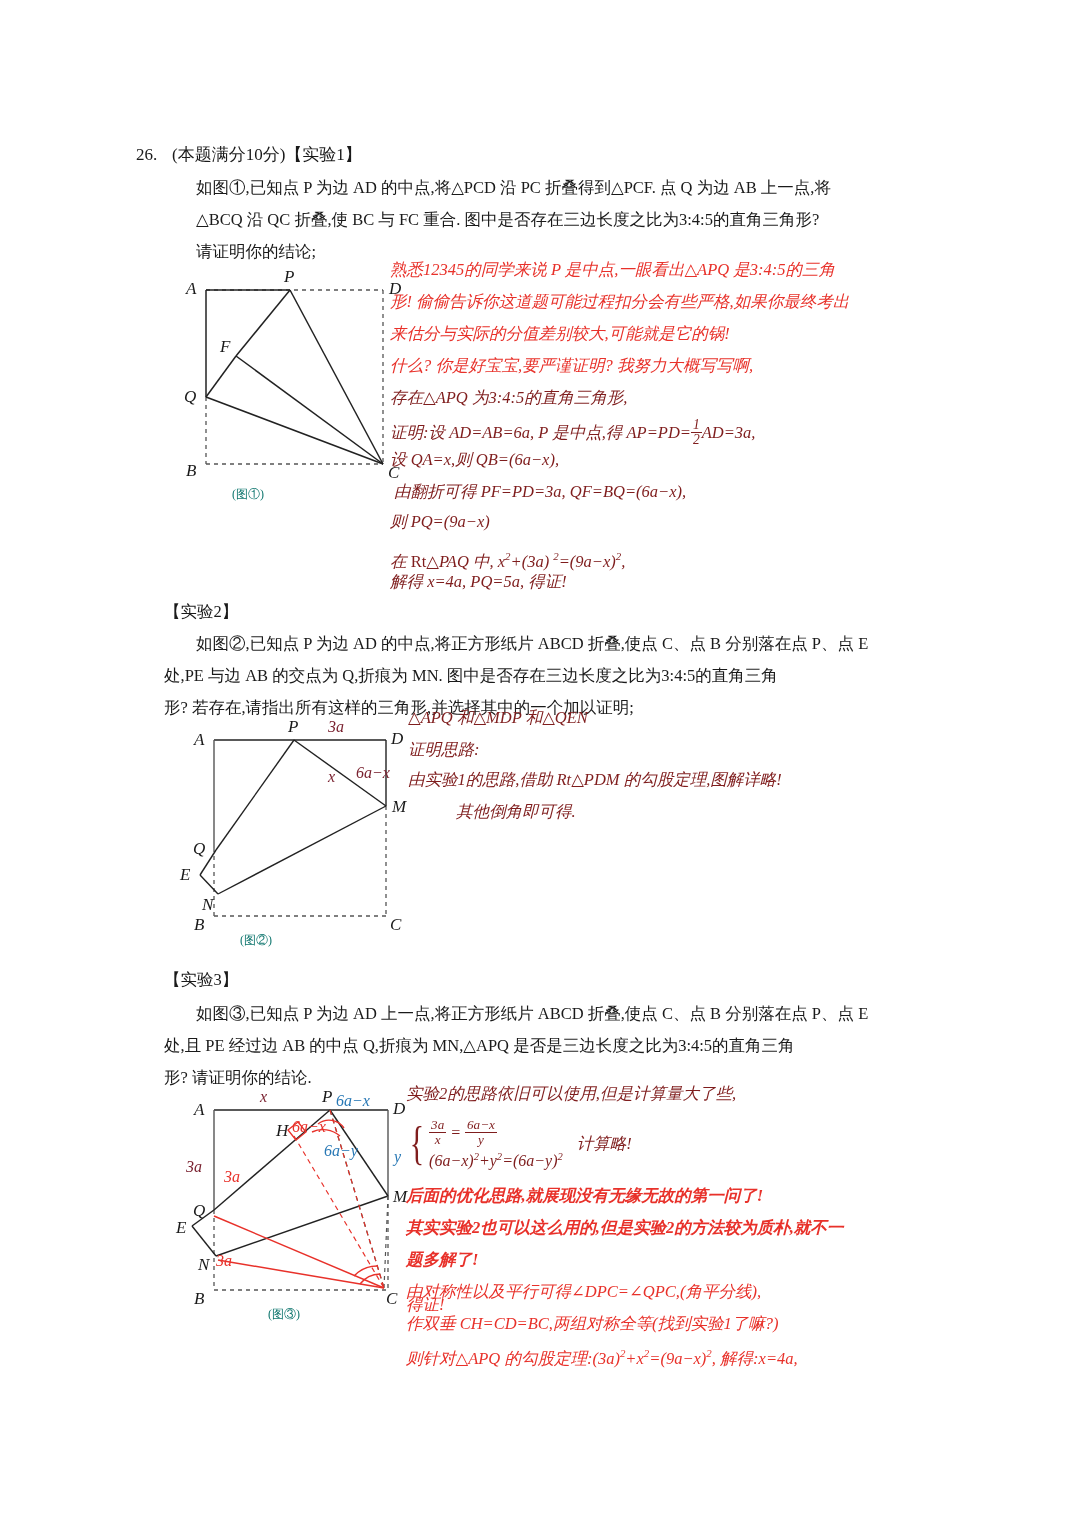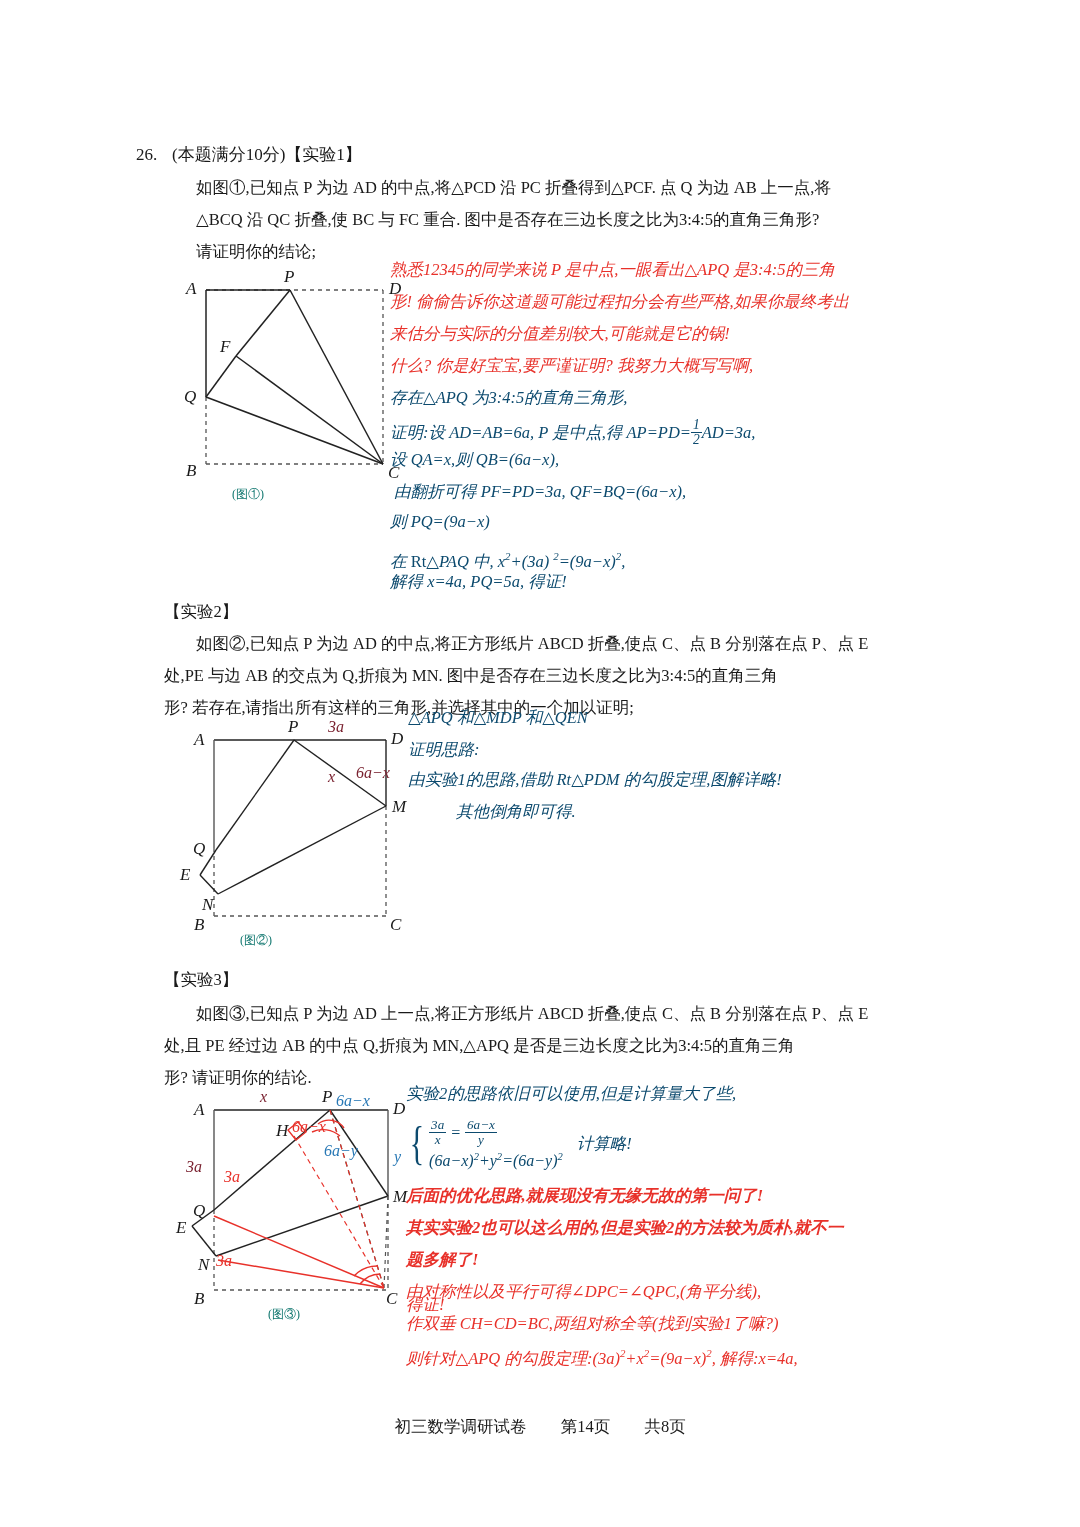--- a/index.html
+++ b/index.html
@@ -6,21 +6,21 @@
   body{
     width:1080px;height:1527px;position:relative;
     font-family:"Liberation Serif","DejaVu Serif",serif;
     color:#1a1a1a;overflow:hidden;
   }
   .page{position:absolute;inset:0;}
   
   .ln{position:absolute;white-space:nowrap;font-size:16.5px;line-height:1;}
   .blk{color:#1a1a1a;}
   .red{color:#e8312a;font-style:italic;}
-  .blue{color:#0c4a6e;font-style:italic;}
+  .blue{color:#7f1d1d;font-style:italic;}
   i,.it{font-style:italic;}
   .mono-up{font-style:normal;}
   .sup{font-size:0.66em;vertical-align:super;}
   
   .frac{display:inline-block;vertical-align:-0.45em;text-align:center;font-size:0.82em;line-height:1.05;}
   .frac .num{display:block;border-bottom:1px solid currentColor;padding:0 2px;}
   .frac .den{display:block;padding:0 2px;}
   
   .sys{position:absolute;display:flex;align-items:center;}
   .sys .brace{font-size:46px;line-height:0.9;font-style:normal;transform:scaleX(.65);margin-right:1px;}
@@ -208,21 +208,14 @@
   <div class="ln red" style="left:406px;top:1188px;font-weight:bold;">后面的优化思路,就展现没有无缘无故的第一问了!</div>
   <div class="ln red" style="left:406px;top:1220px;font-weight:bold;">其实实验2也可以这么用的,但是实验2的方法较为质朴,就不一</div>
   <div class="ln red" style="left:406px;top:1252px;font-weight:bold;">题多解了!</div>
   <div class="ln red" style="left:406px;top:1284px;">由对称性以及平行可得∠DPC=∠QPC,(角平分线),</div>
   <div class="ln red" style="left:406px;top:1316px;">作双垂 CH=CD=BC,两组对称全等(找到实验1了嘛?)</div>
   <div class="ln red" style="left:406px;top:1348px;">
     则针对△<i>APQ</i> 的勾股定理:(3<i>a</i>)<span class="sup">2</span>+<i>x</i><span class="sup">2</span>=(9<i>a</i>−<i>x</i>)<span class="sup">2</span>, 解得:<i>x</i>=4<i>a</i>,
   </div>
   <div class="ln red" style="left:406px;top:1297px;font-family:Liberation Serif, serif;">得证!</div>
 
-  <div class="footer" style="top:1416px;left:0;">
-    <span>初三数学调研试卷</span>
-    <span style="display:inline-block;width:26px;"></span>
-    <span>第14页</span>
-    <span style="display:inline-block;width:26px;"></span>
-    <span>共8页</span>
-  </div>
 
 </div>
 
 </body></html>

